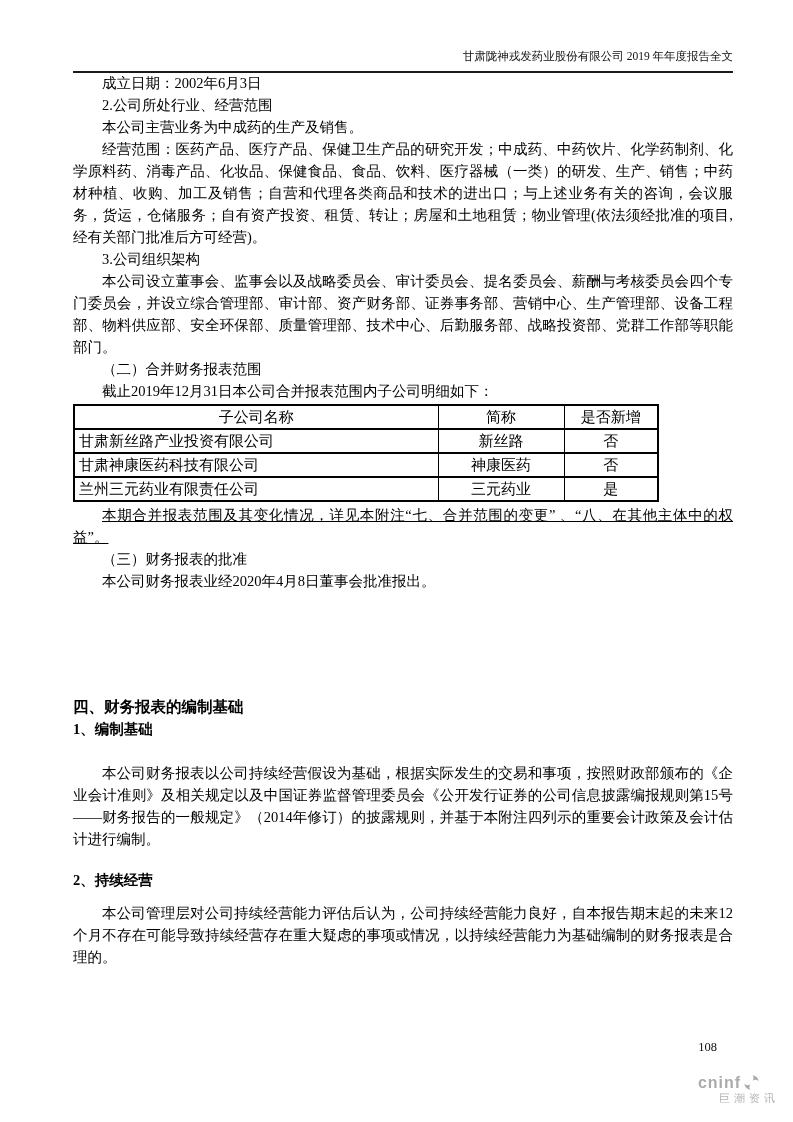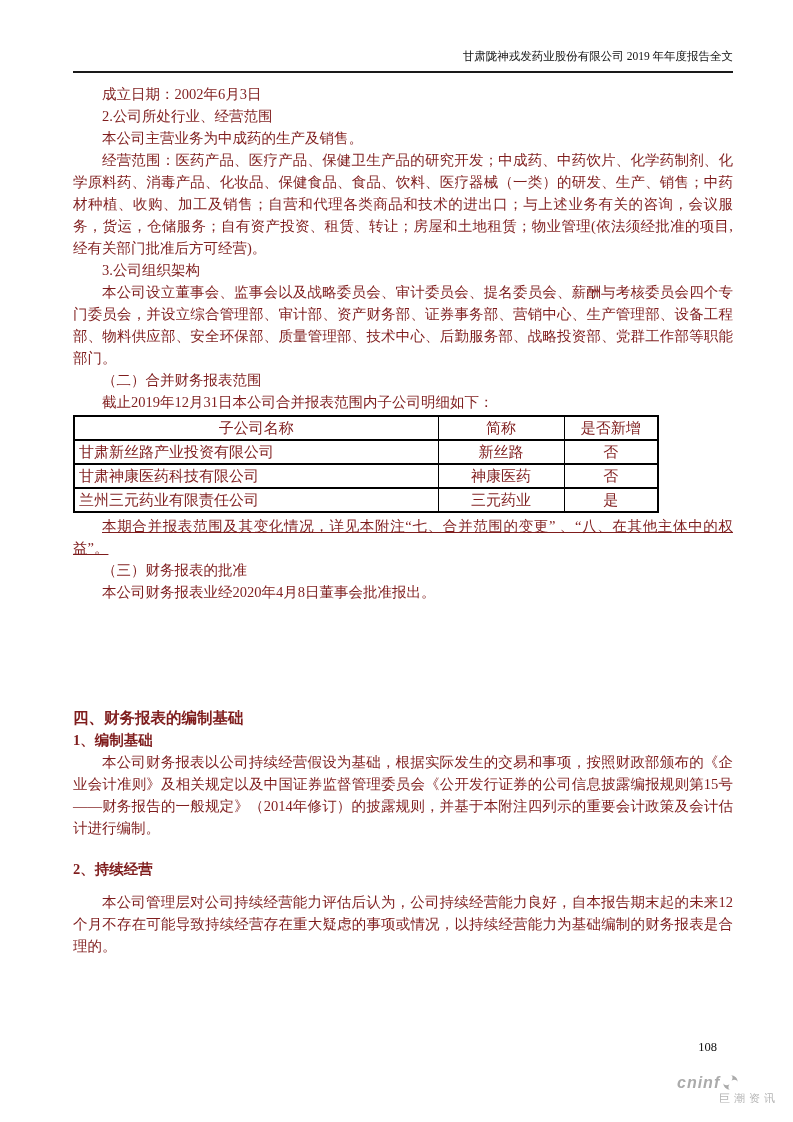--- a/index.html
+++ b/index.html
@@ -8,32 +8,32 @@
     position:relative; width:793px; height:1103px; background:#ffffff;
     color:#111; font-family:"Liberation Serif","DejaVu Serif",serif;
     overflow:hidden;
   }
   .doc-header {
     position:absolute; left:73px; top:46px; width:660px;
     text-align:right; font-size:11.5px; line-height:20px;
     border-bottom:2px solid #1a1a1a; padding-bottom:5px; color:#111;
   }
   .doc-body {
-    position:absolute; left:73px; top:83px; width:660px;
+    position:absolute; left:73px; top:72px; width:660px;
     font-size:14.5px; line-height:22px; text-align:justify;
-    text-justify:inter-ideograph; color:#7f1d1d;
+    text-justify:inter-ideograph; color:#000000;
   }
   .ind { text-indent:29px; }
   .bold { font-weight:normal; }
   .sec-title {
     font-weight:bold; font-size:15.5px; line-height:22px;
     margin-top:104px; text-align:left;
   }
   .sub-title { font-weight:bold; font-size:14.5px; line-height:22px; text-align:left; }
-  .para-basis { }
+  .para-basis { margin-top:22px; }
   .sub2-title { font-weight:bold; font-size:14.5px; line-height:22px; margin-top:19px; text-align:left; }
   .para-going { margin-top:11px; }
 
   table.subsidiaries {
     border-collapse:collapse; width:584px; margin-top:2px;
     font-size:15px; table-layout:fixed;
     border:2px solid #000;
   }
   table.subsidiaries th, table.subsidiaries td {
     border:1px solid #000; border-top-width:2px; border-bottom-width:2px;
@@ -48,23 +48,22 @@
   .page-number {
     position:absolute; right:76px; top:1040px;
     font-size:12.5px; color:#111;
   }
   .cninfo {
     position:absolute; right:6px; top:1074px; width:110px;
     color:#aaaaaa; text-align:right; line-height:1;
     font-family:"Liberation Sans","DejaVu Sans",sans-serif;
   }
   .cninfo .brand-row {
-    display:flex; align-items:center; justify-content:flex-start; gap:2px;
+    display:flex; align-items:center; justify-content:center; gap:2px;
     padding-right:6px;
-    font-style:italic;
   }
   .cninfo .brand {
     font-size:16px; font-weight:bold; letter-spacing:1px; color:#ababab;
   }
   .cninfo .swirl { width:17px; height:17px; display:block; }
   .cninfo .cn {
     font-size:11px; letter-spacing:4px; margin-top:2px; padding-right:8px; color:#b3b3b3;text-align:right;
   }
   .cninfo .url { font-size:9.5px; margin-top:3px; letter-spacing:0.2px; color:#ababab; }
 </style>

